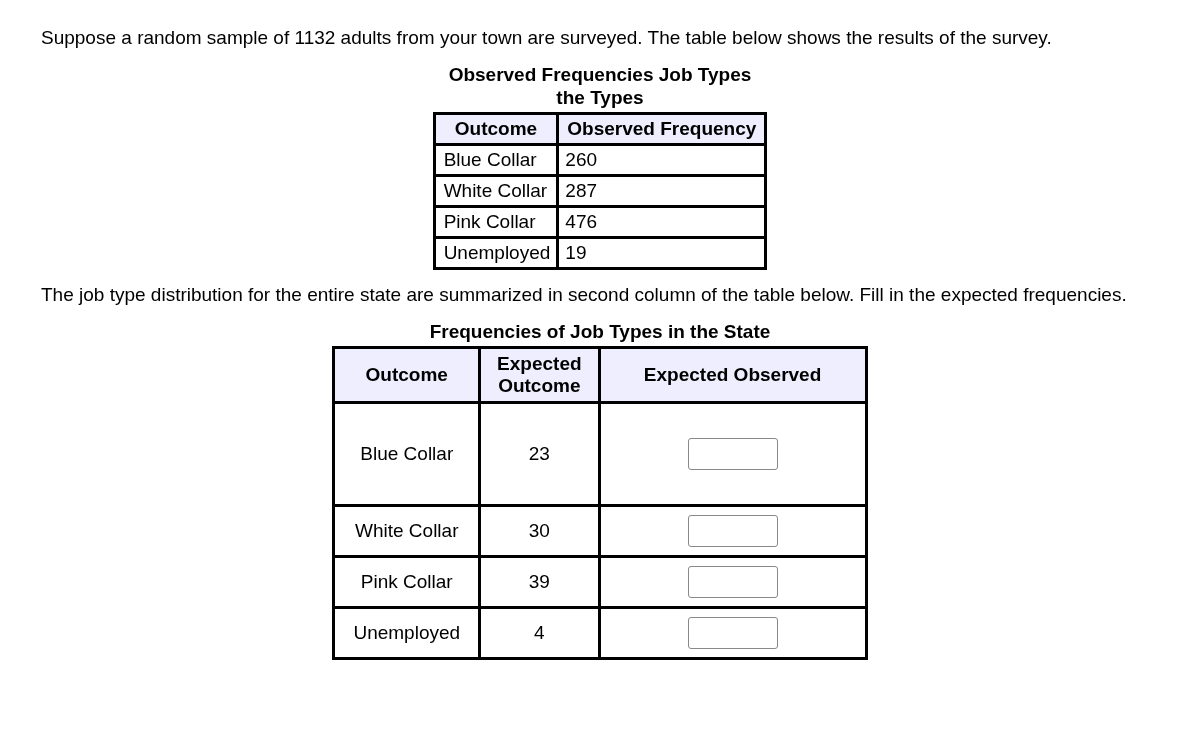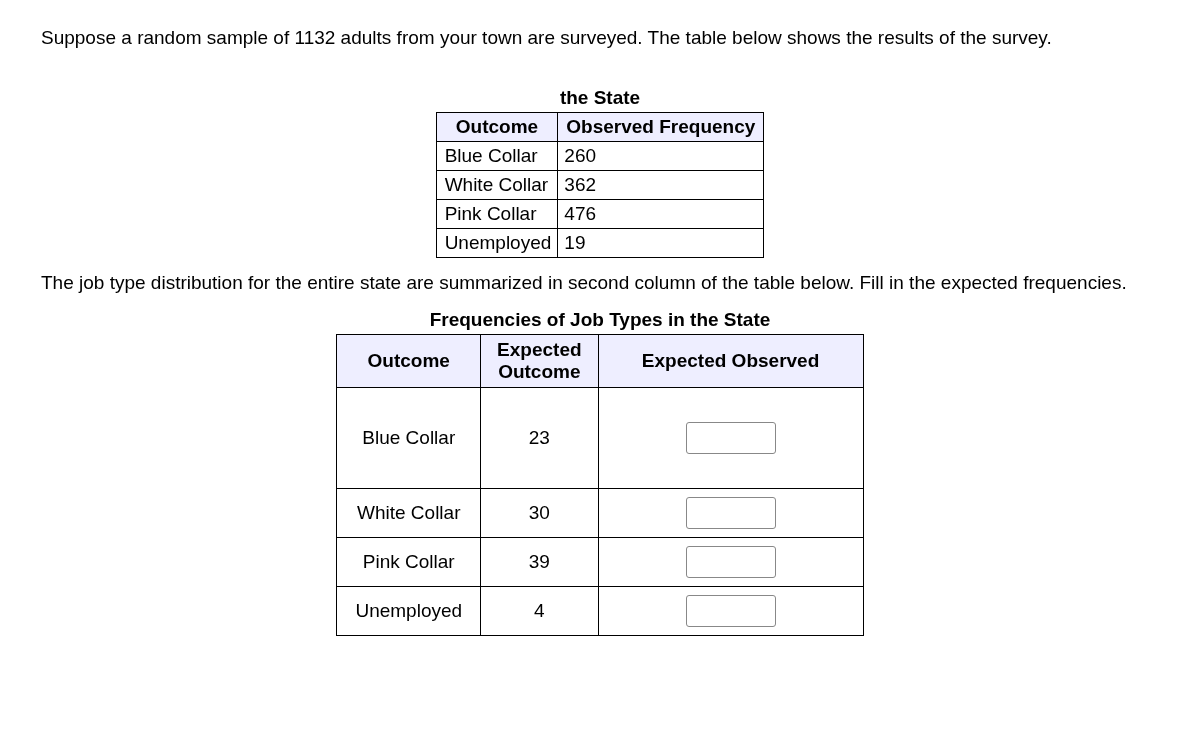--- a/index.html
+++ b/index.html
@@ -19,21 +19,21 @@
       font-weight: bold;
       text-align: center;
       margin: 4px 0 0 0;
       line-height: 1.25;
     }
     table {
       border-collapse: collapse;
       margin: 2px auto 12px auto;
     }
     th, td {
-      border: 1px solid #000000;
+      border: 3px solid #000000;
       padding: 3px 8px;
       text-align: left;
       font-size: 19px;
     }
     th {
       background: #eeeeff;
       font-weight: bold;
       text-align: center;
     }
     .table1 td:first-child {
@@ -70,37 +70,37 @@
     .table2 tr.compact td.outcome-cell {
       padding: 8px 18px;
     }
   </style>
 </head>
 <body>
 
 <p>Suppose a random sample of 1132 adults from your town are surveyed. The table below shows the results of the survey.</p>
 
 <div class="table-caption">
-  <br>
-  <span>the State</span>
+  <span>Observed Frequencies Job Types</span><br>
+  <span>the Types</span>
 </div>
 
 <table class="table1">
   <tbody>
       <tr>
     <th>Outcome</th>
     <th>Observed Frequency</th>
   </tr>
   <tr>
     <td>Blue Collar</td>
     <td>260</td>
   </tr>
   <tr>
     <td>White Collar</td>
-    <td>362</td>
+    <td>287</td>
   </tr>
   <tr>
     <td>Pink Collar</td>
     <td>476</td>
   </tr>
   <tr>
     <td>Unemployed</td>
     <td>19</td>
   </tr>
 </tbody>

